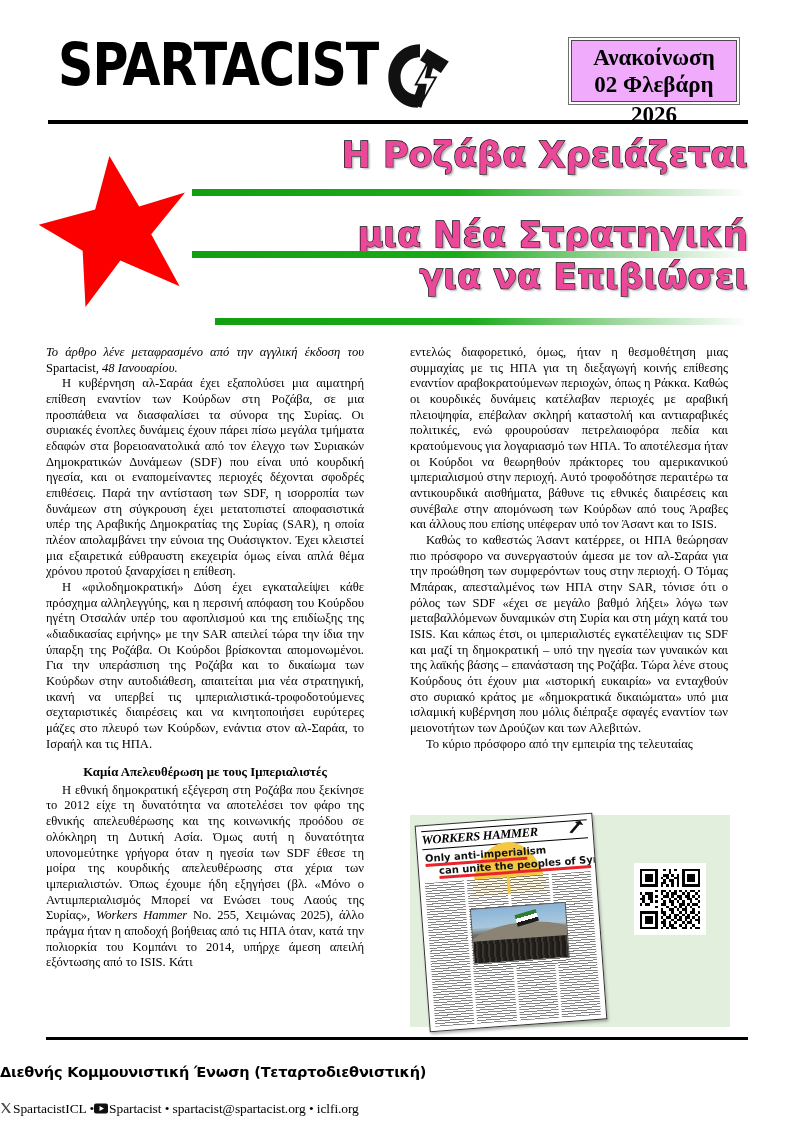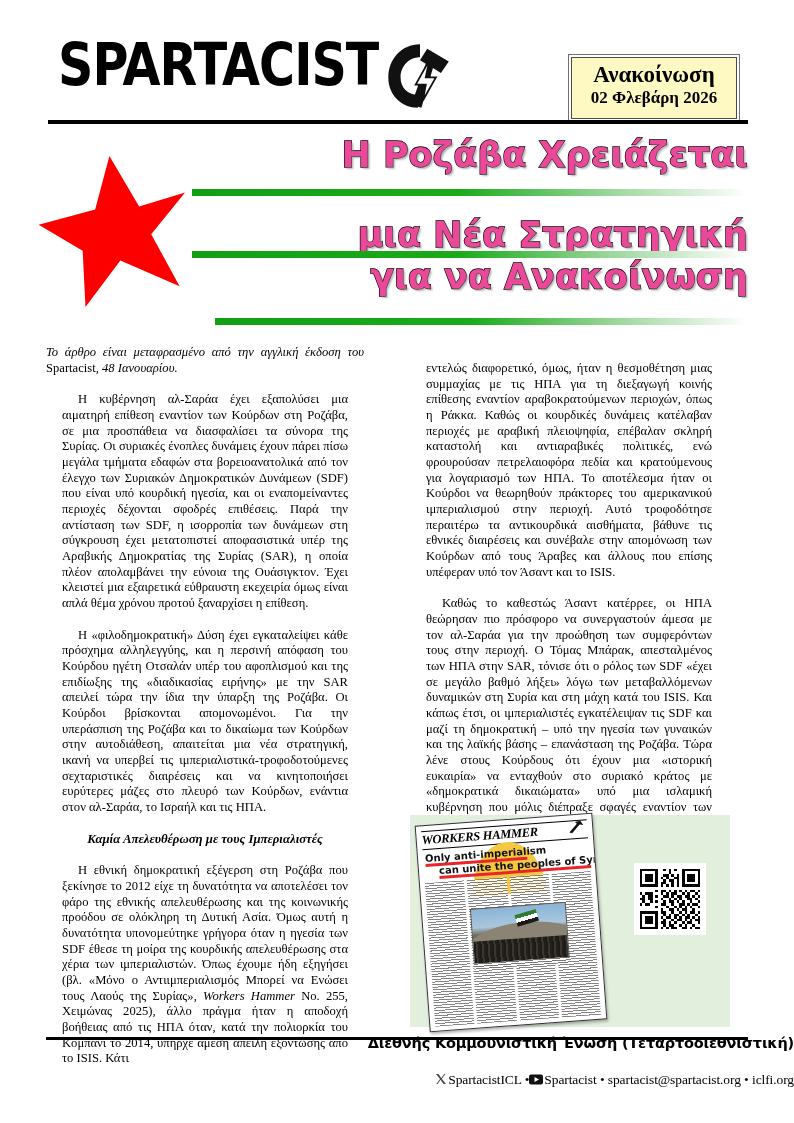--- a/index.html
+++ b/index.html
@@ -43,36 +43,35 @@
     top: 40px;
     width: 74px;
     height: 72px;
   }
   #date-box {
     position: absolute;
     left: 571px;
     top: 40px;
     width: 166px;
     height: 62px;
-    background: #fef9c3;
+    background: #f0abfc;
     border: 1px solid #4a4a4a;
     box-shadow: 0 0 0 2px #fff, 0 0 0 3px #707070;
     text-align: center;
     box-sizing: border-box;
-    margin-top: 17px;
   }
   #date-box .dline1 {
     font-weight: 700;
     font-size: 23px;
     line-height: 1.05;
     margin-top: 5px;
   }
   #date-box .dline2 {
     font-weight: 700;
-    font-size: 17px;
+    font-size: 23px;
     line-height: 1.3;
   }
   #masthead-rule {
     position: absolute;
     left: 48px;
     top: 120px;
     width: 700px;
     height: 4px;
     background: #000;
   }
@@ -143,30 +142,29 @@
   #col-left  { left: 46px; }
   #col-right { left: 410px; }
 
   .lead-italic {
     font-style: italic;
     margin: 0 0 0 0;
     text-align: justify;
   }
   .lead-italic .roman { font-style: normal; }
   p.body-par {
-    margin: 16px;
+    margin: 0;
     text-indent: 16px;
   }
   h2.section-head {
     font-size: 12.8px;
     font-weight: 700;
     text-align: center;
     margin: 13px 0 2px 0;
     line-height: 1.2;
-    font-style: italic;
   }
   .ital { font-style: italic; }
 
   
   #image-block {
     position: absolute;
     left: 410px;
     top: 470px;
     width: 320px;
     height: 212px;
@@ -307,23 +305,23 @@
     position: absolute;
     left: 46px;
     top: 1037px;
     width: 702px;
     height: 3px;
     background: #000;
   }
   #footer {
     position: absolute;
     left: 0;
-    top: 1035px;
+    top: 1064px;
     width: 794px;
-    text-align: right;
+    text-align: left;
   }
   #footer-title {
     font-family: "DejaVu Sans", sans-serif;
     font-weight: 700;
     font-size: 14.5px;
     letter-spacing: -0.2px;
   }
   #footer-contact {
     font-size: 13.5px;
     margin-top: 21px;
@@ -369,30 +367,30 @@
     <span class="hl-text">Η Ροζάβα Χρειάζεται</span>
   </div>
   <div class="hl-bar" id="hl-bar1"></div>
 
   <div class="hl-row" id="hl-row2">
     <span class="hl-text">μια Νέα Στρατηγική</span>
   </div>
   <div class="hl-bar" id="hl-bar2"></div>
 
   <div class="hl-row" id="hl-row3">
-    <span class="hl-text">για να Ανακοίνωση</span>
+    <span class="hl-text">για να Επιβιώσει</span>
   </div>
   <div class="hl-bar" id="hl-bar3"></div>
 </div>
 
 <div id="body-area">
 
   <div class="column" id="col-left">
 
-    <p class="lead-italic"><span>Το άρθρο είναι μεταφρασμένο από την αγγλική έκδοση του </span><span class="roman">Spartacist</span><span>, 48 Ιανουαρίου.</span></p>
+    <p class="lead-italic"><span>Το άρθρο λένε μεταφρασμένο από την αγγλική έκδοση του </span><span class="roman">Spartacist</span><span>, 48 Ιανουαρίου.</span></p>
 
     <p class="body-par">Η κυβέρνηση αλ-Σαράα έχει εξαπολύσει μια αιματηρή επίθεση εναντίον των Κούρδων στη Ροζάβα, σε μια προσπάθεια να διασφαλίσει τα σύνορα της Συρίας. Οι συριακές ένοπλες δυνάμεις έχουν πάρει πίσω μεγάλα τμήματα εδαφών στα βορειοανατολικά από τον έλεγχο των Συριακών Δημοκρατικών Δυνάμεων (SDF) που είναι υπό κουρδική ηγεσία, και οι εναπομείναντες περιοχές δέχονται σφοδρές επιθέσεις. Παρά την αντίσταση των SDF, η ισορροπία των δυνάμεων στη σύγκρουση έχει μετατοπιστεί αποφασιστικά υπέρ της Αραβικής Δημοκρατίας της Συρίας (SAR), η οποία πλέον απολαμβάνει την εύνοια της Ουάσιγκτον. Έχει κλειστεί μια εξαιρετικά εύθραυστη εκεχειρία όμως είναι απλά θέμα χρόνου προτού ξαναρχίσει η επίθεση.</p>
 
     <p class="body-par">Η «φιλοδημοκρατική» Δύση έχει εγκαταλείψει κάθε πρόσχημα αλληλεγγύης, και η περσινή απόφαση του Κούρδου ηγέτη Οτσαλάν υπέρ του αφοπλισμού και της επιδίωξης της «διαδικασίας ειρήνης» με την SAR απειλεί τώρα την ίδια την ύπαρξη της Ροζάβα. Οι Κούρδοι βρίσκονται απομονωμένοι. Για την υπεράσπιση της Ροζάβα και το δικαίωμα των Κούρδων στην αυτοδιάθεση, απαιτείται μια νέα στρατηγική, ικανή να υπερβεί τις ιμπεριαλιστικά-τροφοδοτούμενες σεχταριστικές διαιρέσεις και να κινητοποιήσει ευρύτερες μάζες στο πλευρό των Κούρδων, ενάντια στον αλ-Σαράα, το Ισραήλ και τις ΗΠΑ.</p>
 
     <h2 class="section-head">Καμία Απελευθέρωση με τους Ιμπεριαλιστές</h2>
 
     <p class="body-par"><span>Η εθνική δημοκρατική εξέγερση στη Ροζάβα που ξεκίνησε το 2012 είχε τη δυνατότητα να αποτελέσει τον φάρο της εθνικής απελευθέρωσης και της κοινωνικής προόδου σε ολόκληρη τη Δυτική Ασία. Όμως αυτή η δυνατότητα υπονομεύτηκε γρήγορα όταν η ηγεσία των SDF έθεσε τη μοίρα της κουρδικής απελευθέρωσης στα χέρια των ιμπεριαλιστών. Όπως έχουμε ήδη εξηγήσει (βλ. «Μόνο ο Αντιιμπεριαλισμός Μπορεί να Ενώσει τους Λαούς της Συρίας», </span><span class="ital">Workers Hammer</span><span> No. 255, Χειμώνας 2025), άλλο πράγμα ήταν η αποδοχή βοήθειας από τις ΗΠΑ όταν, κατά την πολιορκία του Κομπάνι το 2014, υπήρχε άμεση απειλή εξόντωσης από το ISIS. Κάτι</span></p>
   </div>
 

